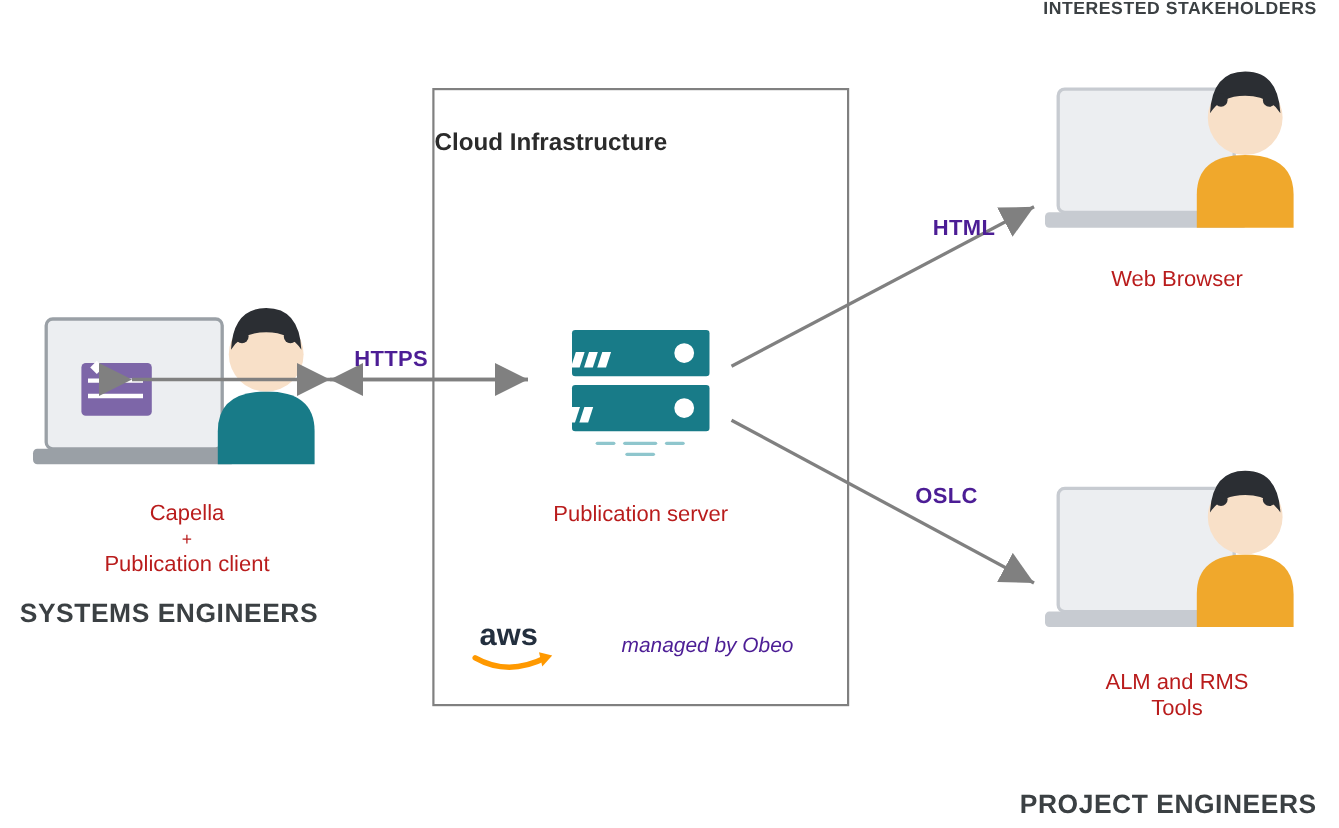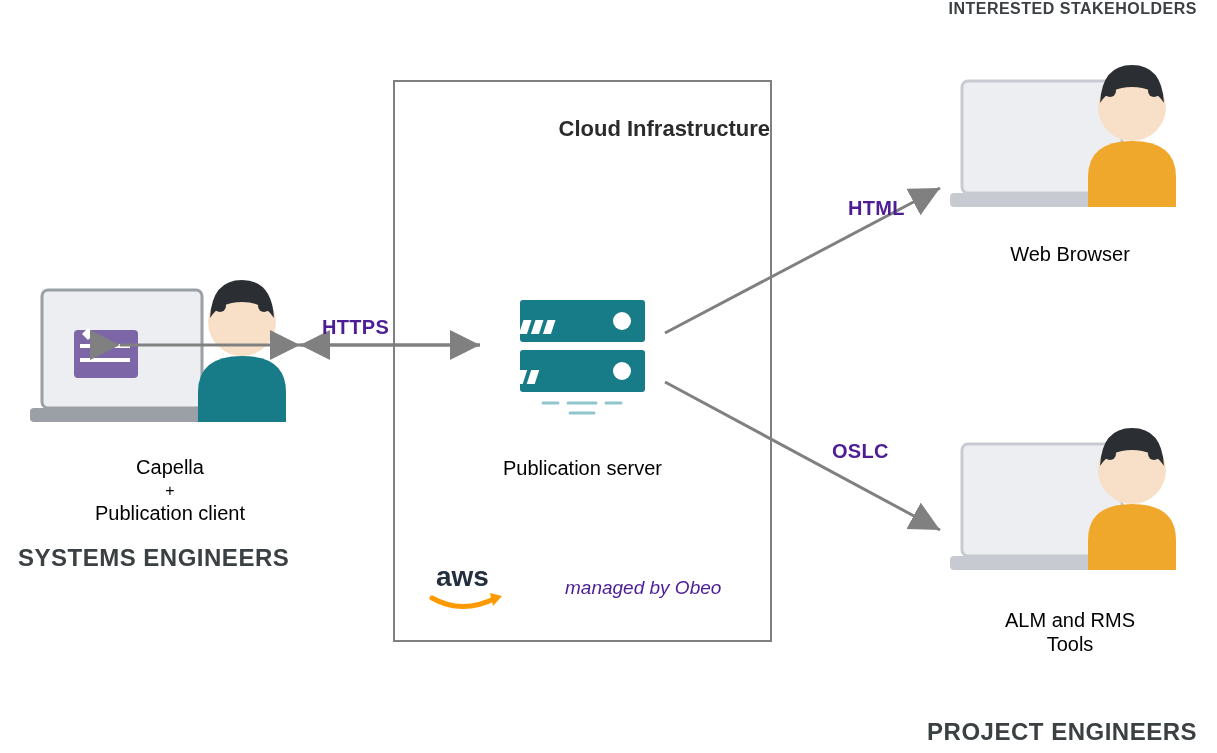--- a/index.html
+++ b/index.html
@@ -1,21 +1,21 @@
 <!DOCTYPE html>
 <html><head>
 <meta charset="utf-8">
 <style>
   html,body{margin:0;padding:0;width:1217px;height:753px;font-family:"Segoe UI",Arial,sans-serif;color:#3b4043;background:#fff;overflow:hidden}
   .stage{position:relative;width:1217px;height:753px}
   .role{position:absolute;font-weight:700;letter-spacing:.5px;font-family:"Segoe UI Semibold","Arial Black",sans-serif}
-  .caption{position:absolute;text-align:center;font-family:"Segoe UI","Helvetica Neue",Arial,sans-serif;color:#000000}
+  .caption{position:absolute;text-align:center;font-family:"Segoe UI","Helvetica Neue",Arial,sans-serif;color:#b91c1c}
   .arrow-label{position:absolute;font-weight:700;font-size:20px;color:#4c1d95;letter-spacing:.3px}
   .cloud-box{position:absolute;border:2px solid #808080;background:#fff}
-  .cloud-title{position:absolute;font-weight:700;font-size:22px;color:#2b2b2b;text-align:right;width:100%}
+  .cloud-title{position:absolute;font-weight:700;font-size:22px;color:#2b2b2b;text-align:left;width:100%}
   .managed{position:absolute;font-style:italic;font-size:19px;color:#4c1d95}
   svg{position:absolute;overflow:visible}
 </style>
 </head>
 <body>
 
 <div class="stage">
 
   <div class="role" style="right:20px;top:0;font-size:16px">INTERESTED STAKEHOLDERS</div>
   <div class="role" style="right:20px;top:718px;font-size:24px">PROJECT ENGINEERS</div>

